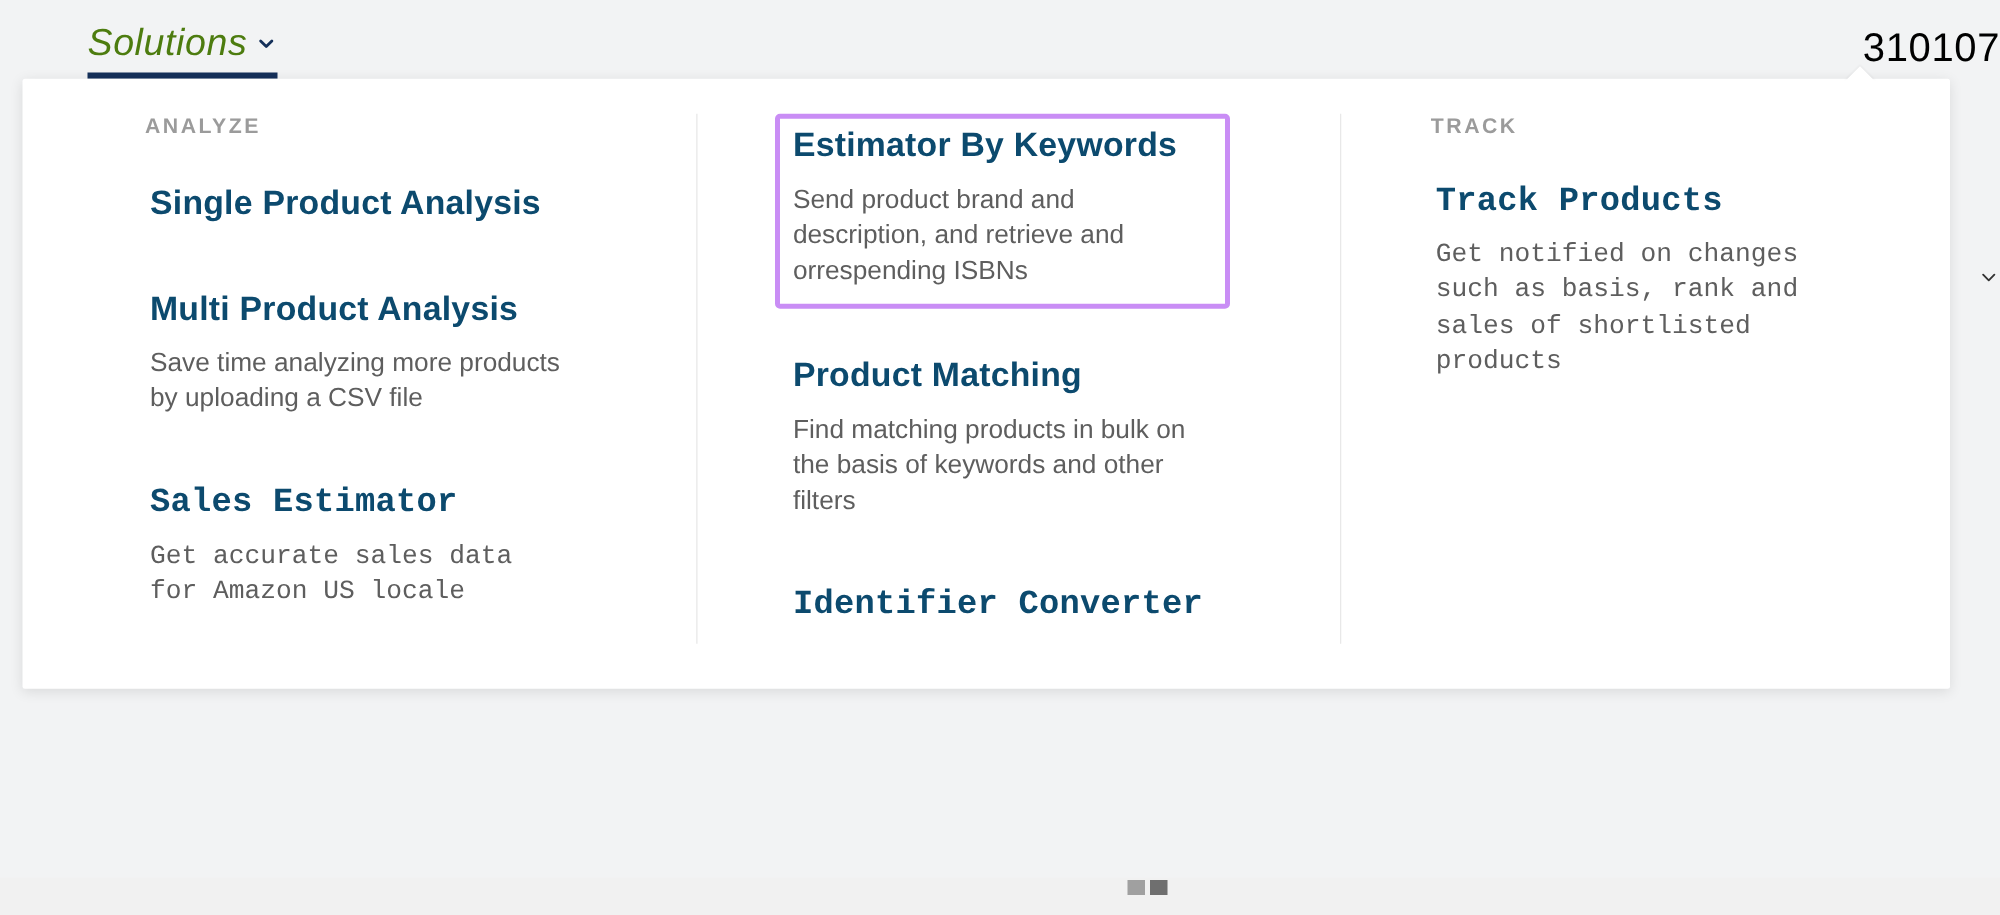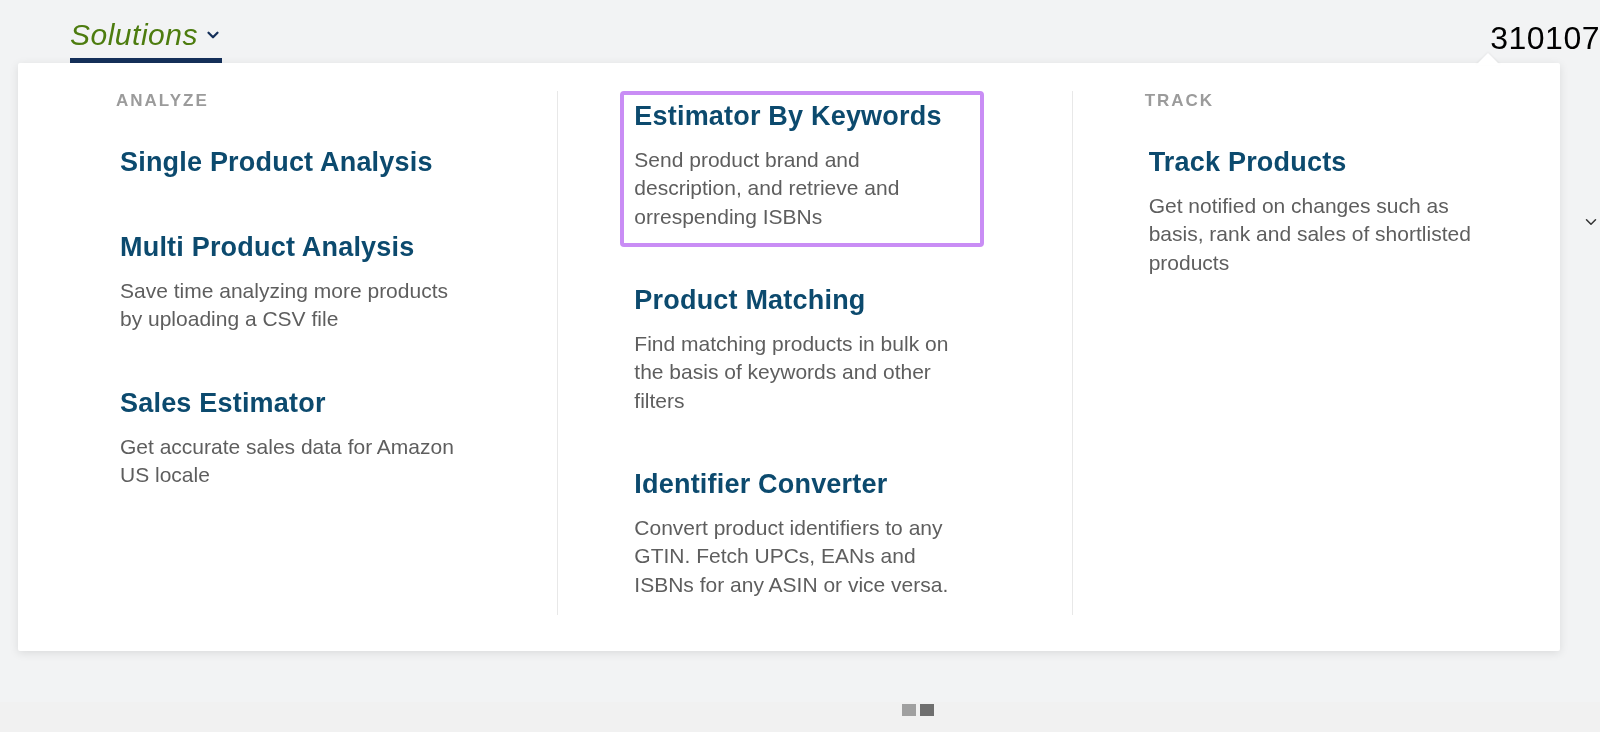--- a/index.html
+++ b/index.html
@@ -85,21 +85,21 @@
     color: #9b9b9b;
     font-weight: 600;
     margin-bottom: 26px;
   }
   .item {
     padding: 6px 10px 12px 10px;
     margin: 0 -10px 28px -10px;
     border: 4px solid transparent;
     border-radius: 4px;
   }
-  .item:last-child { margin-bottom: 0; }
+  .item:last-child { margin-bottom: 0; font-family: Liberation Mono, monospace; }
   .item.highlight {
     border-color: #c98df5;
   }
   .item-title {
     font-size: 27px;
     font-weight: 700;
     color: #0c4a6e;
     letter-spacing: .2px;
   }
   .item-desc {
@@ -177,21 +177,20 @@
       <div class="item highlight">
         <div class="item-title">Estimator By Keywords</div>
         <div class="item-desc">Send product brand and description, and retrieve and orrespending ISBNs</div>
       </div>
       <div class="item">
         <div class="item-title">Product Matching</div>
         <div class="item-desc">Find matching products in bulk on the basis of keywords and other filters</div>
       </div>
       <div class="item">
         <div class="item-title">Identifier Converter</div>
-        <div class="item-desc">Convert product identifiers to any GTIN. Fetch UPCs, EANs and ISBNs for any ASIN or vice versa.</div>
       </div>
     </div>
     <div class="col">
       <div class="col-hd">TRACK</div>
       <div class="item">
         <div class="item-title">Track Products</div>
         <div class="item-desc">Get notified on changes such as basis, rank and sales of shortlisted products</div>
       </div>
     </div>
   </div>

